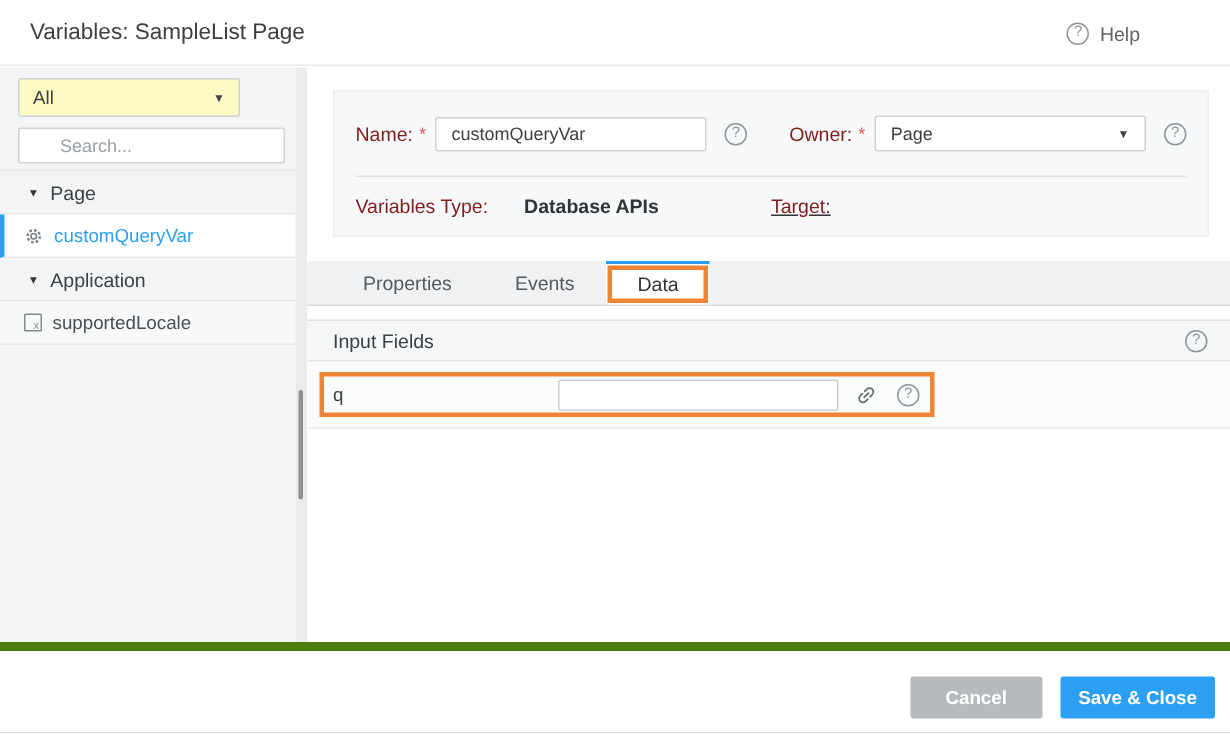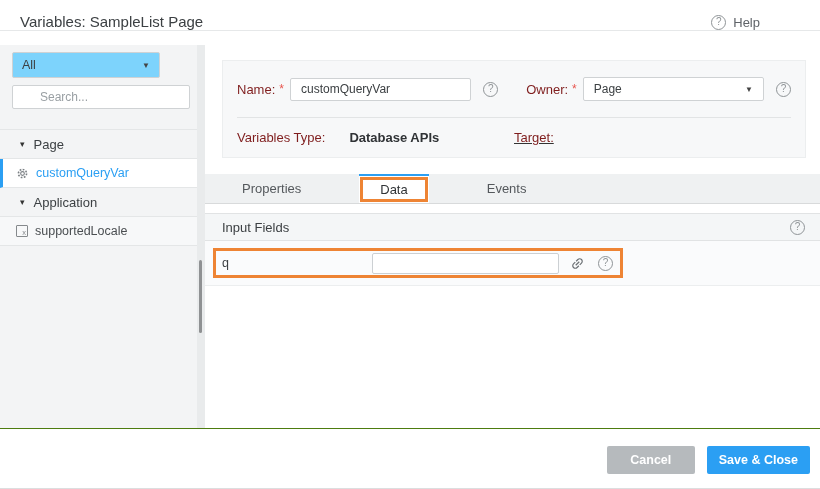--- a/index.html
+++ b/index.html
@@ -1,35 +1,35 @@
 <!DOCTYPE html>
 <html><head>
 <meta charset="utf-8">
 <style>
   * { margin:0; padding:0; box-sizing:border-box; }
   html,body { width:820px; height:489px; }
   body { font-family:"Liberation Sans","DejaVu Sans",sans-serif; background:#fff; color:#333; }
   .app { position:relative; width:820px; height:489px; overflow:hidden; background:#fff; border-bottom:1px solid #dcdedf; }
 
   
-  .header { position:absolute; top:0; left:0; right:0; height:31px; background:#fff; border-bottom:1px solid #e6e8e9; }
+  .header { position:absolute; top:0; left:0; right:0; height:44px; background:#fff; border-bottom:1px solid #e6e8e9; }
   .header .title { position:absolute; left:20px; top:0; line-height:44px; font-size:15px; color:#3c4043; }
   .header .help { position:absolute; right:60px; top:0; height:44px; display:flex; align-items:center; gap:7px; cursor:pointer; color:#5f6368; font-size:13px; }
 
   .qmark { display:inline-flex; align-items:center; justify-content:center; width:15px; height:15px; border:1px solid #8f9497; border-radius:50%; color:#8f9497; font-size:10px; line-height:1; flex:none; }
 
   
   .body { position:absolute; top:45px; left:0; right:0; height:384px; }
 
   .sidebar { position:absolute; left:0; top:0; bottom:0; width:197px; background:#f3f4f5; border-bottom:1px solid #d4d6d7; }
   .side-pad { padding:7px 7px 0 12px; }
   .btn-new { display:block; width:178px; height:25px; background:#2b9ff3; color:#fff; border:none; border-radius:2px; font-size:12.5px; font-weight:700; cursor:pointer; margin-bottom:8px; font-family:inherit; }
-  .filter-select { width:148px; height:26px; background:#7dd3fc; border:1px solid #cfd2d4; border-radius:2px; display:flex; align-items:center; padding:0 9px; font-size:12.5px; color:#3c4043; cursor:pointer; margin-bottom:7px; }
+  .filter-select { width:148px; height:26px; background:#fef9c3; border:1px solid #cfd2d4; border-radius:2px; display:flex; align-items:center; padding:0 9px; font-size:12.5px; color:#3c4043; cursor:pointer; margin-bottom:7px; }
   .filter-select .arrow { margin-left:auto; font-size:8px; color:#444; }
-  .search-box { width:178px; height:24px; background:#fff; border:1px solid #cfd2d4; border-radius:2px; display:flex; align-items:center; padding:0 21px; margin-bottom:20px; }
+  .search-box { width:178px; height:24px; background:#fff; border:1px solid #cfd2d4; border-radius:2px; display:flex; align-items:center; padding:0 21px; margin-bottom:4px; }
   .search-box input { border:none; outline:none; flex:1; font-size:12px; color:#3c4043; margin-left:6px; background:transparent; font-family:inherit; }
   .search-box input::placeholder { color:#9aa0a4; }
 
   .tree { border-top:1px solid #e4e6e7; }
   .tree-row { height:29px; display:flex; align-items:center; border-bottom:1px solid #e4e6e7; font-size:13px; color:#3c4043; cursor:pointer; }
   .tree-row.group { padding-left:20px; }
   .tree-row.group .caret { font-size:9px; color:#333; margin-right:9px; }
   .tree-row.item { padding-left:16px; background:#f7f8f9; font-size:12.5px; color:#4a4e51; }
   .tree-row.item.selected { background:#fff; border-left:3px solid #2b9ff3; padding-left:13px; color:#2b9ff3; }
   .tree-row .t-icon { margin-right:7px; display:inline-flex; flex:none; }
@@ -48,39 +48,39 @@
   .lbl { font-size:13px; color:#7f1d1d; }
   .star { color:#e8554e; font-size:12px; margin:0 6px 0 4px; }
   .txt-input { width:190px; height:23px; border:1px solid #cfd2d4; border-radius:2px; background:#fff; padding:0 10px; font-size:12px; color:#3c4043; outline:none; font-family:inherit; }
   .sel { width:190px; height:24px; background:#fff; border:1px solid #cfd2d4; border-radius:2px; display:flex; align-items:center; padding:0 10px; font-size:12px; color:#3c4043; cursor:pointer; }
   .sel .arrow { margin-left:auto; font-size:8px; color:#444; }
   .ml12 { margin-left:12px; } .ml28 { margin-left:28px; }
   .grp1 { width:277px; flex:none; display:flex; align-items:center; }
   .val { color:#303336; font-weight:700; margin-left:24px; font-size:13px; }
 
   
-  .tabbar { margin-top:16px; height:30px; background:#eff1f2; border-bottom:1px solid #d8dadb; display:flex; align-items:stretch; padding-left:16px;gap:37px; }
+  .tabbar { margin-top:16px; height:30px; background:#eff1f2; border-bottom:1px solid #d8dadb; display:flex; align-items:stretch; padding-left:16px; }
   .tab { display:flex; align-items:center; padding:0 21px; font-size:13px; color:#54585c; cursor:pointer; position:relative; }
   .tab.active { background:#fff; border-top:2px solid #2b9ff3; color:#303336; }
   .hl-box { position:absolute; border:3px solid #ee8434; pointer-events:none; }
   .tab .hl-box { top:1px; left:1px; right:1px; bottom:1px; }
 
   
   .section-head { margin-top:9px; height:28px; background:#f4f6f7; border-top:1px solid #e1e3e4; border-bottom:1px solid #e1e3e4; display:flex; align-items:center; padding:0 15px 0 17px; position:relative; }
   .section-head .sec-title { font-size:13px; color:#3c4043; }
   .section-head .qmark { margin-left:auto; }
   .field-strip { height:45px; background:#fafbfc; border-bottom:1px solid #eceeef; display:flex; align-items:center; }
   .field-hl { margin-left:8px; width:410px; height:30px; border:3px solid #ee8434; display:flex; align-items:center; padding:0 6px; }
   .field-hl .f-label { width:150px; flex:none; font-size:12.5px; color:#3c4043; }
   .field-hl input { width:187px; height:21px; border:1px solid #ccd0d3; border-radius:2px; background:#fff; font-size:12px; padding:0 8px; outline:none; color:#3c4043; font-family:inherit; }
   .link-btn { margin-left:11px; display:inline-flex; cursor:pointer; }
   .field-hl .qmark { margin-left:13px; cursor:pointer; }
 
   
-  .footer { position:absolute; left:0; right:0; bottom:0; height:60px; background:#fff; border-top:1px solid #4d7c0f; }
+  .footer { position:absolute; left:0; right:0; bottom:0; height:60px; background:#fff; border-top:6px solid #4d7c0f; }
   .footer .btns { position:absolute; right:10px; top:17px; display:flex; gap:12px; }
   .fbtn { height:28px; min-width:88px; padding:0 12px; border:none; border-radius:2px; color:#fff; font-size:12.5px; font-weight:700; cursor:pointer; font-family:inherit; }
   .fbtn.cancel { background:#b6babd; }
   .fbtn.save { background:#7d8184; }
   .fbtn.saveclose { background:#2b9ff3; }
 </style>
 </head>
 <body>
 
 <div class="app">
@@ -164,26 +164,26 @@
           <div style="display:flex;align-items:flex-start;text-decoration:underline;">
             <span class="lbl">Target:</span>
           </div>
         </div>
       </div>
 
       <div class="tabbar">
         <div class="tab">
           <span>Properties</span>
         </div>
+        <div class="tab">
+          <span>Events</span>
+        </div>
         <div class="tab active">
           <span>Data</span>
           <span class="hl-box"></span>
-        </div>
-        <div class="tab">
-          <span>Events</span>
         </div>
       </div>
 
       <div class="section-head">
         <span class="sec-title">Input Fields</span>
         <span class="qmark">?</span>
       </div>
       <div class="field-strip">
         <div class="field-hl">
           <span class="f-label">q</span>

